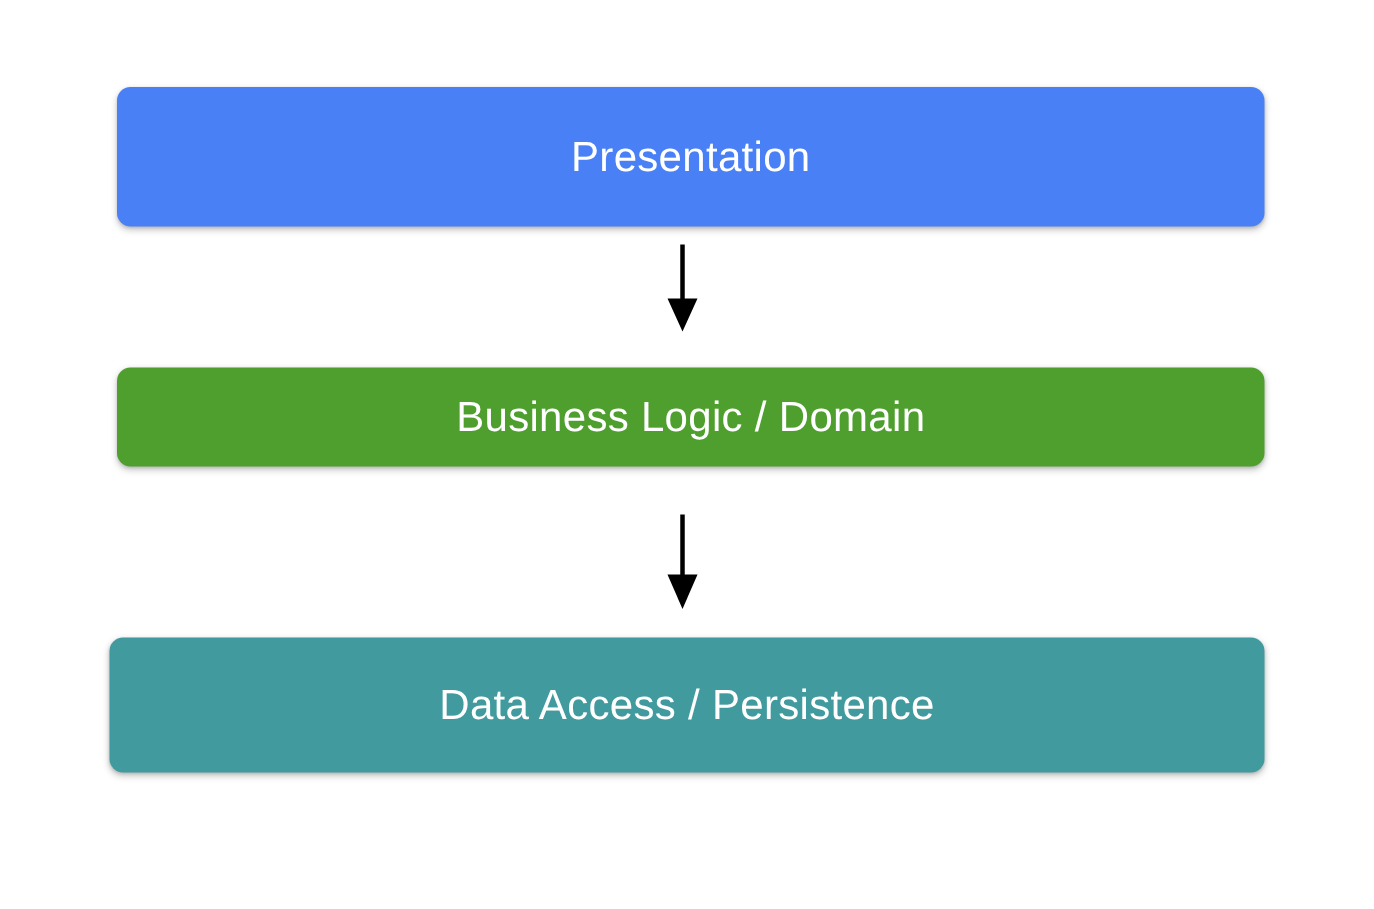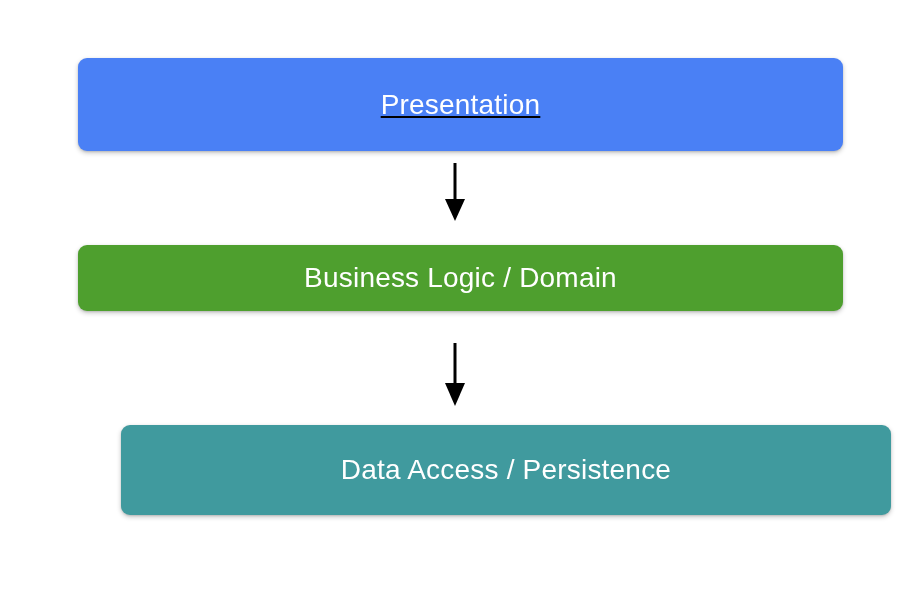--- a/index.html
+++ b/index.html
@@ -78,35 +78,35 @@
     top: 343px;
     width: 40px;
     height: 65px;
   }
 </style>
 </head>
 <body style="background-color: rgb(255, 255, 255);">
 
 <div id="diagram" style="background-color: rgb(255, 255, 255);">
 
-  <div class="layer-box" id="box-presentation" style="background-color: rgb(74, 128, 245); text-decoration: underline;">
+  <div class="layer-box" id="box-presentation" style="background-color: rgb(74, 128, 245);">
     <span class="layer-label" style="color: rgb(255, 255, 255);">Presentation</span>
   </div>
 
   <svg class="arrow" id="arrow-1" viewBox="0 0 40 60">
     <line x1="20" y1="0" x2="20" y2="42" stroke="#000000" stroke-width="3"></line>
     <polygon points="20,58 10,36 30,36" fill="#000000"></polygon>
   </svg>
 
   <div class="layer-box" id="box-business-logic" style="background-color: rgb(78, 159, 46);">
     <span class="layer-label" style="color: rgb(255, 255, 255);">Business Logic / Domain</span>
   </div>
 
   <svg class="arrow" id="arrow-2" viewBox="0 0 40 65">
     <line x1="20" y1="0" x2="20" y2="46" stroke="#000000" stroke-width="3"></line>
     <polygon points="20,63 10,40 30,40" fill="#000000"></polygon>
   </svg>
 
-  <div class="layer-box" id="box-data-access" style="background-color: rgb(64, 154, 158); margin-left: 48px;">
+  <div class="layer-box" id="box-data-access" style="background-color: rgb(64, 154, 158);">
     <span class="layer-label" style="color: rgb(255, 255, 255);">Data Access / Persistence</span>
   </div>
 
 </div>
 
 </body></html>

